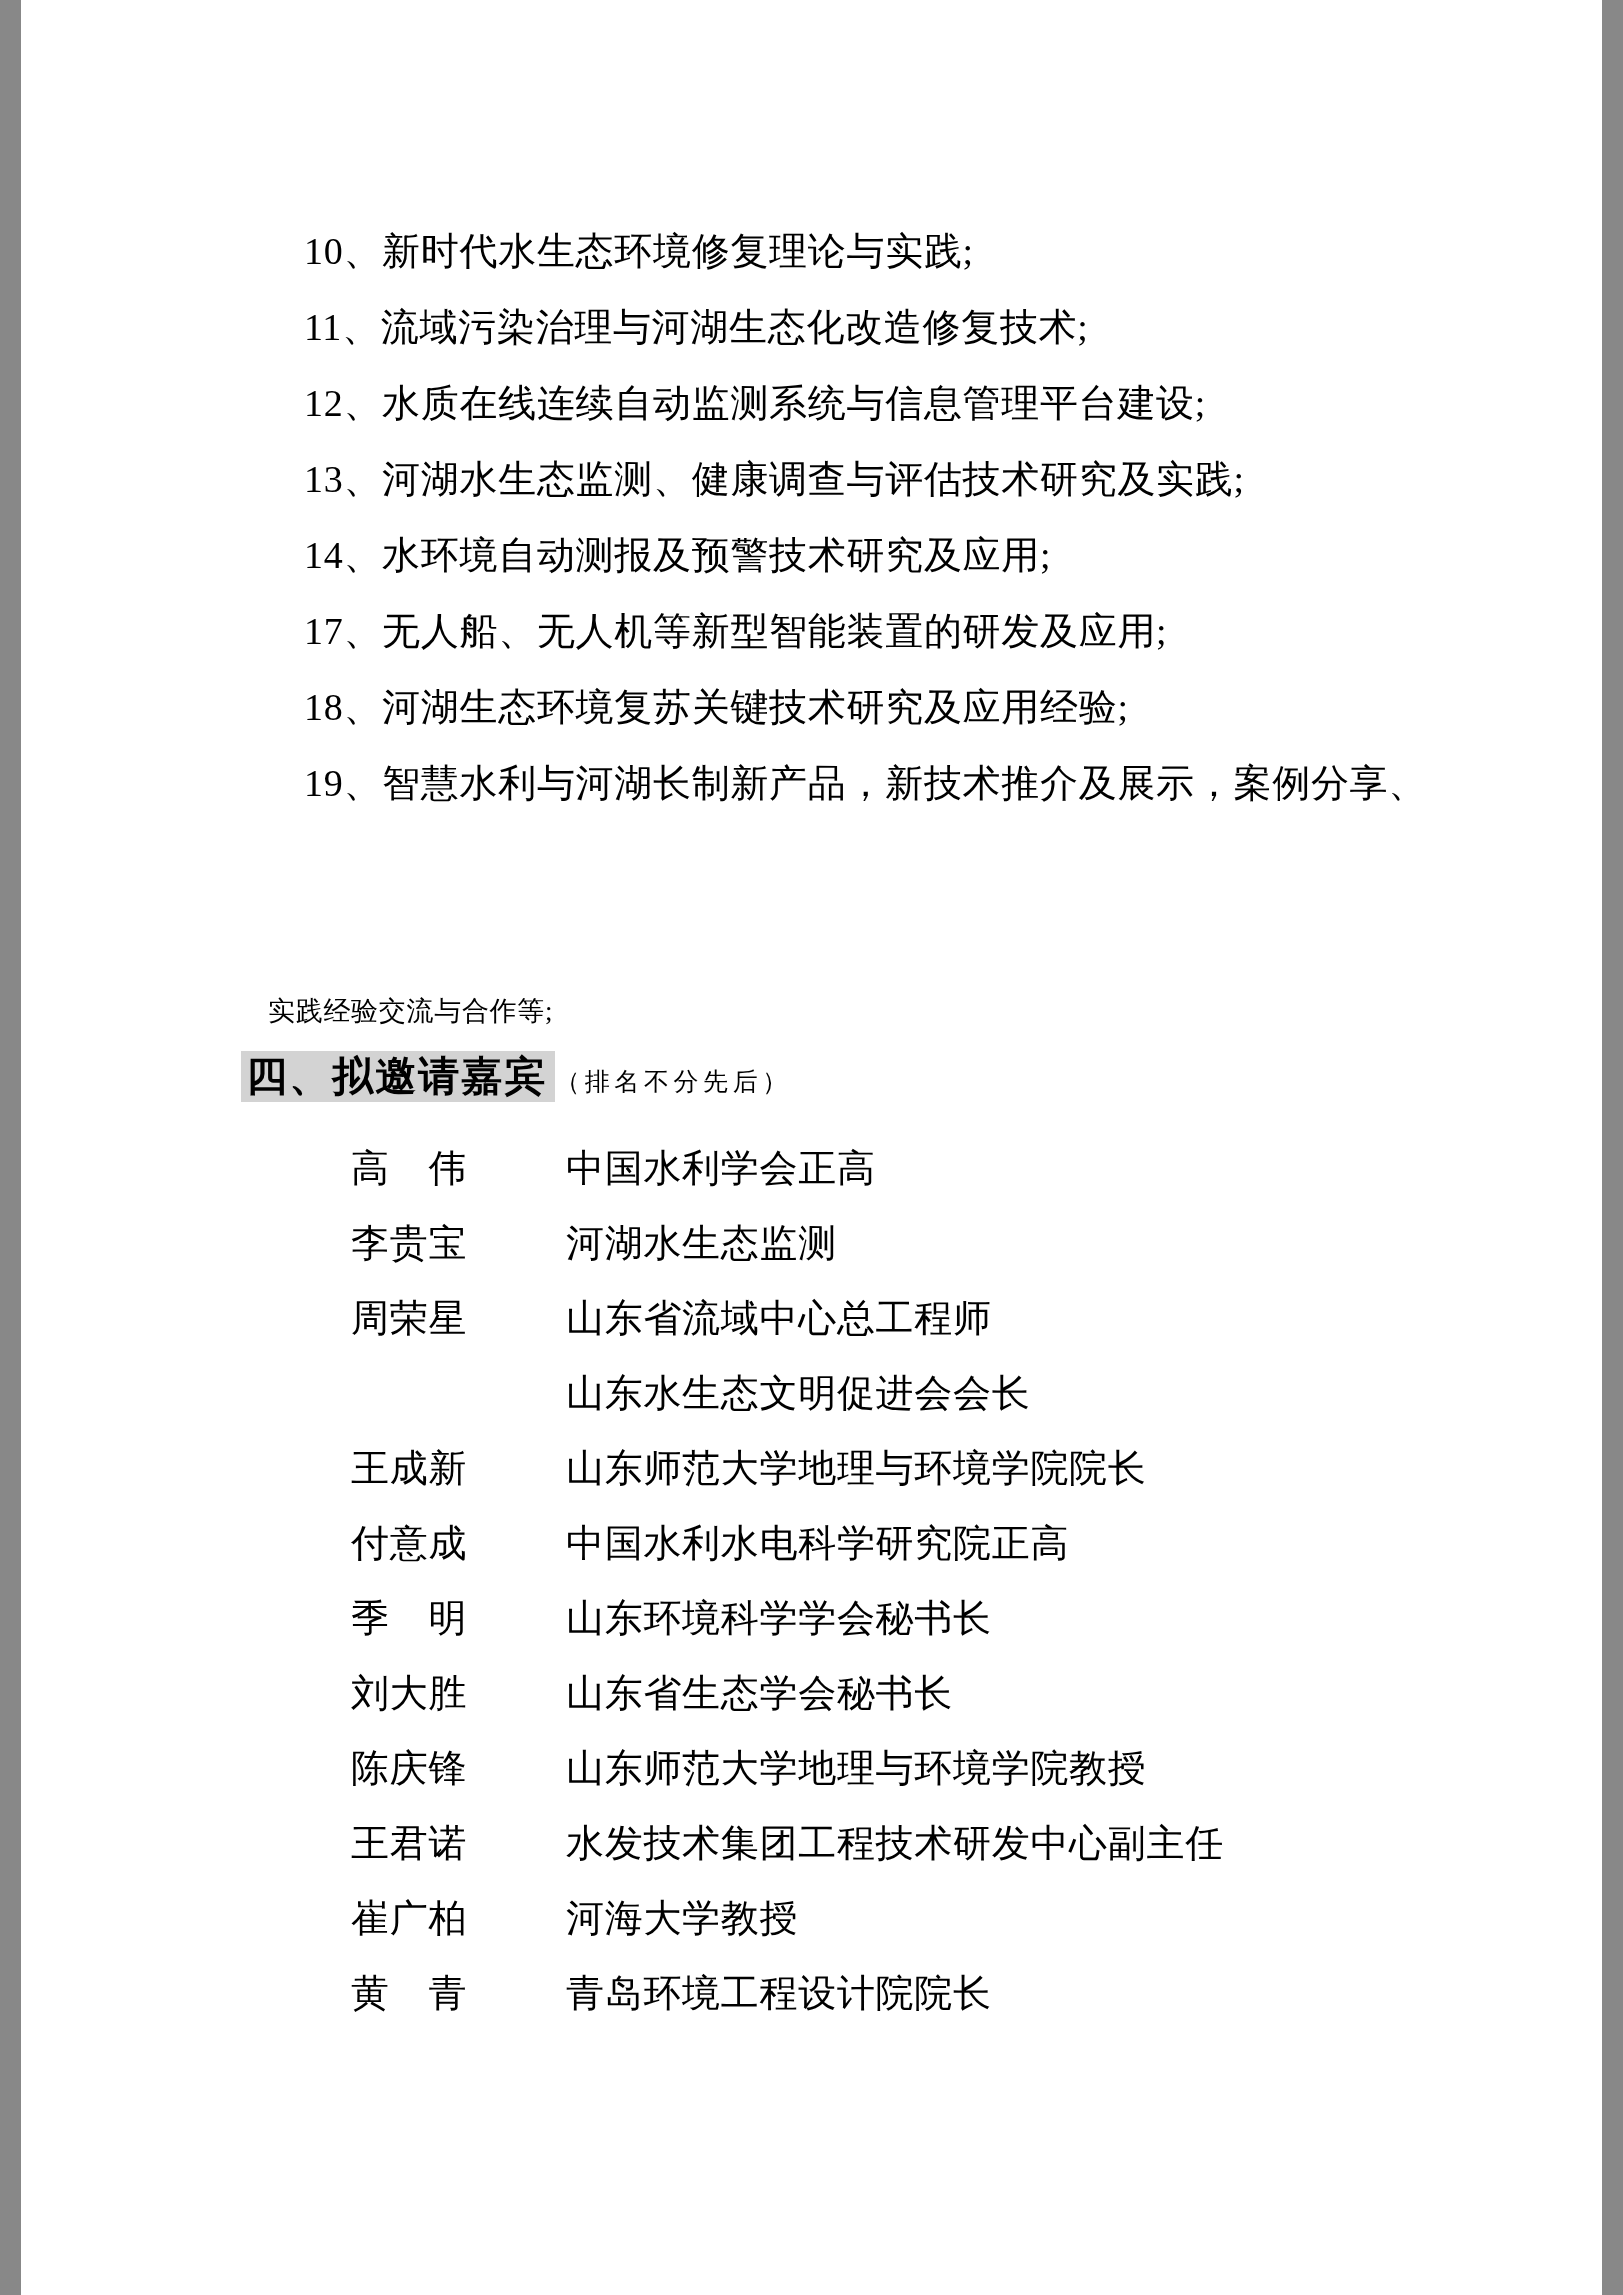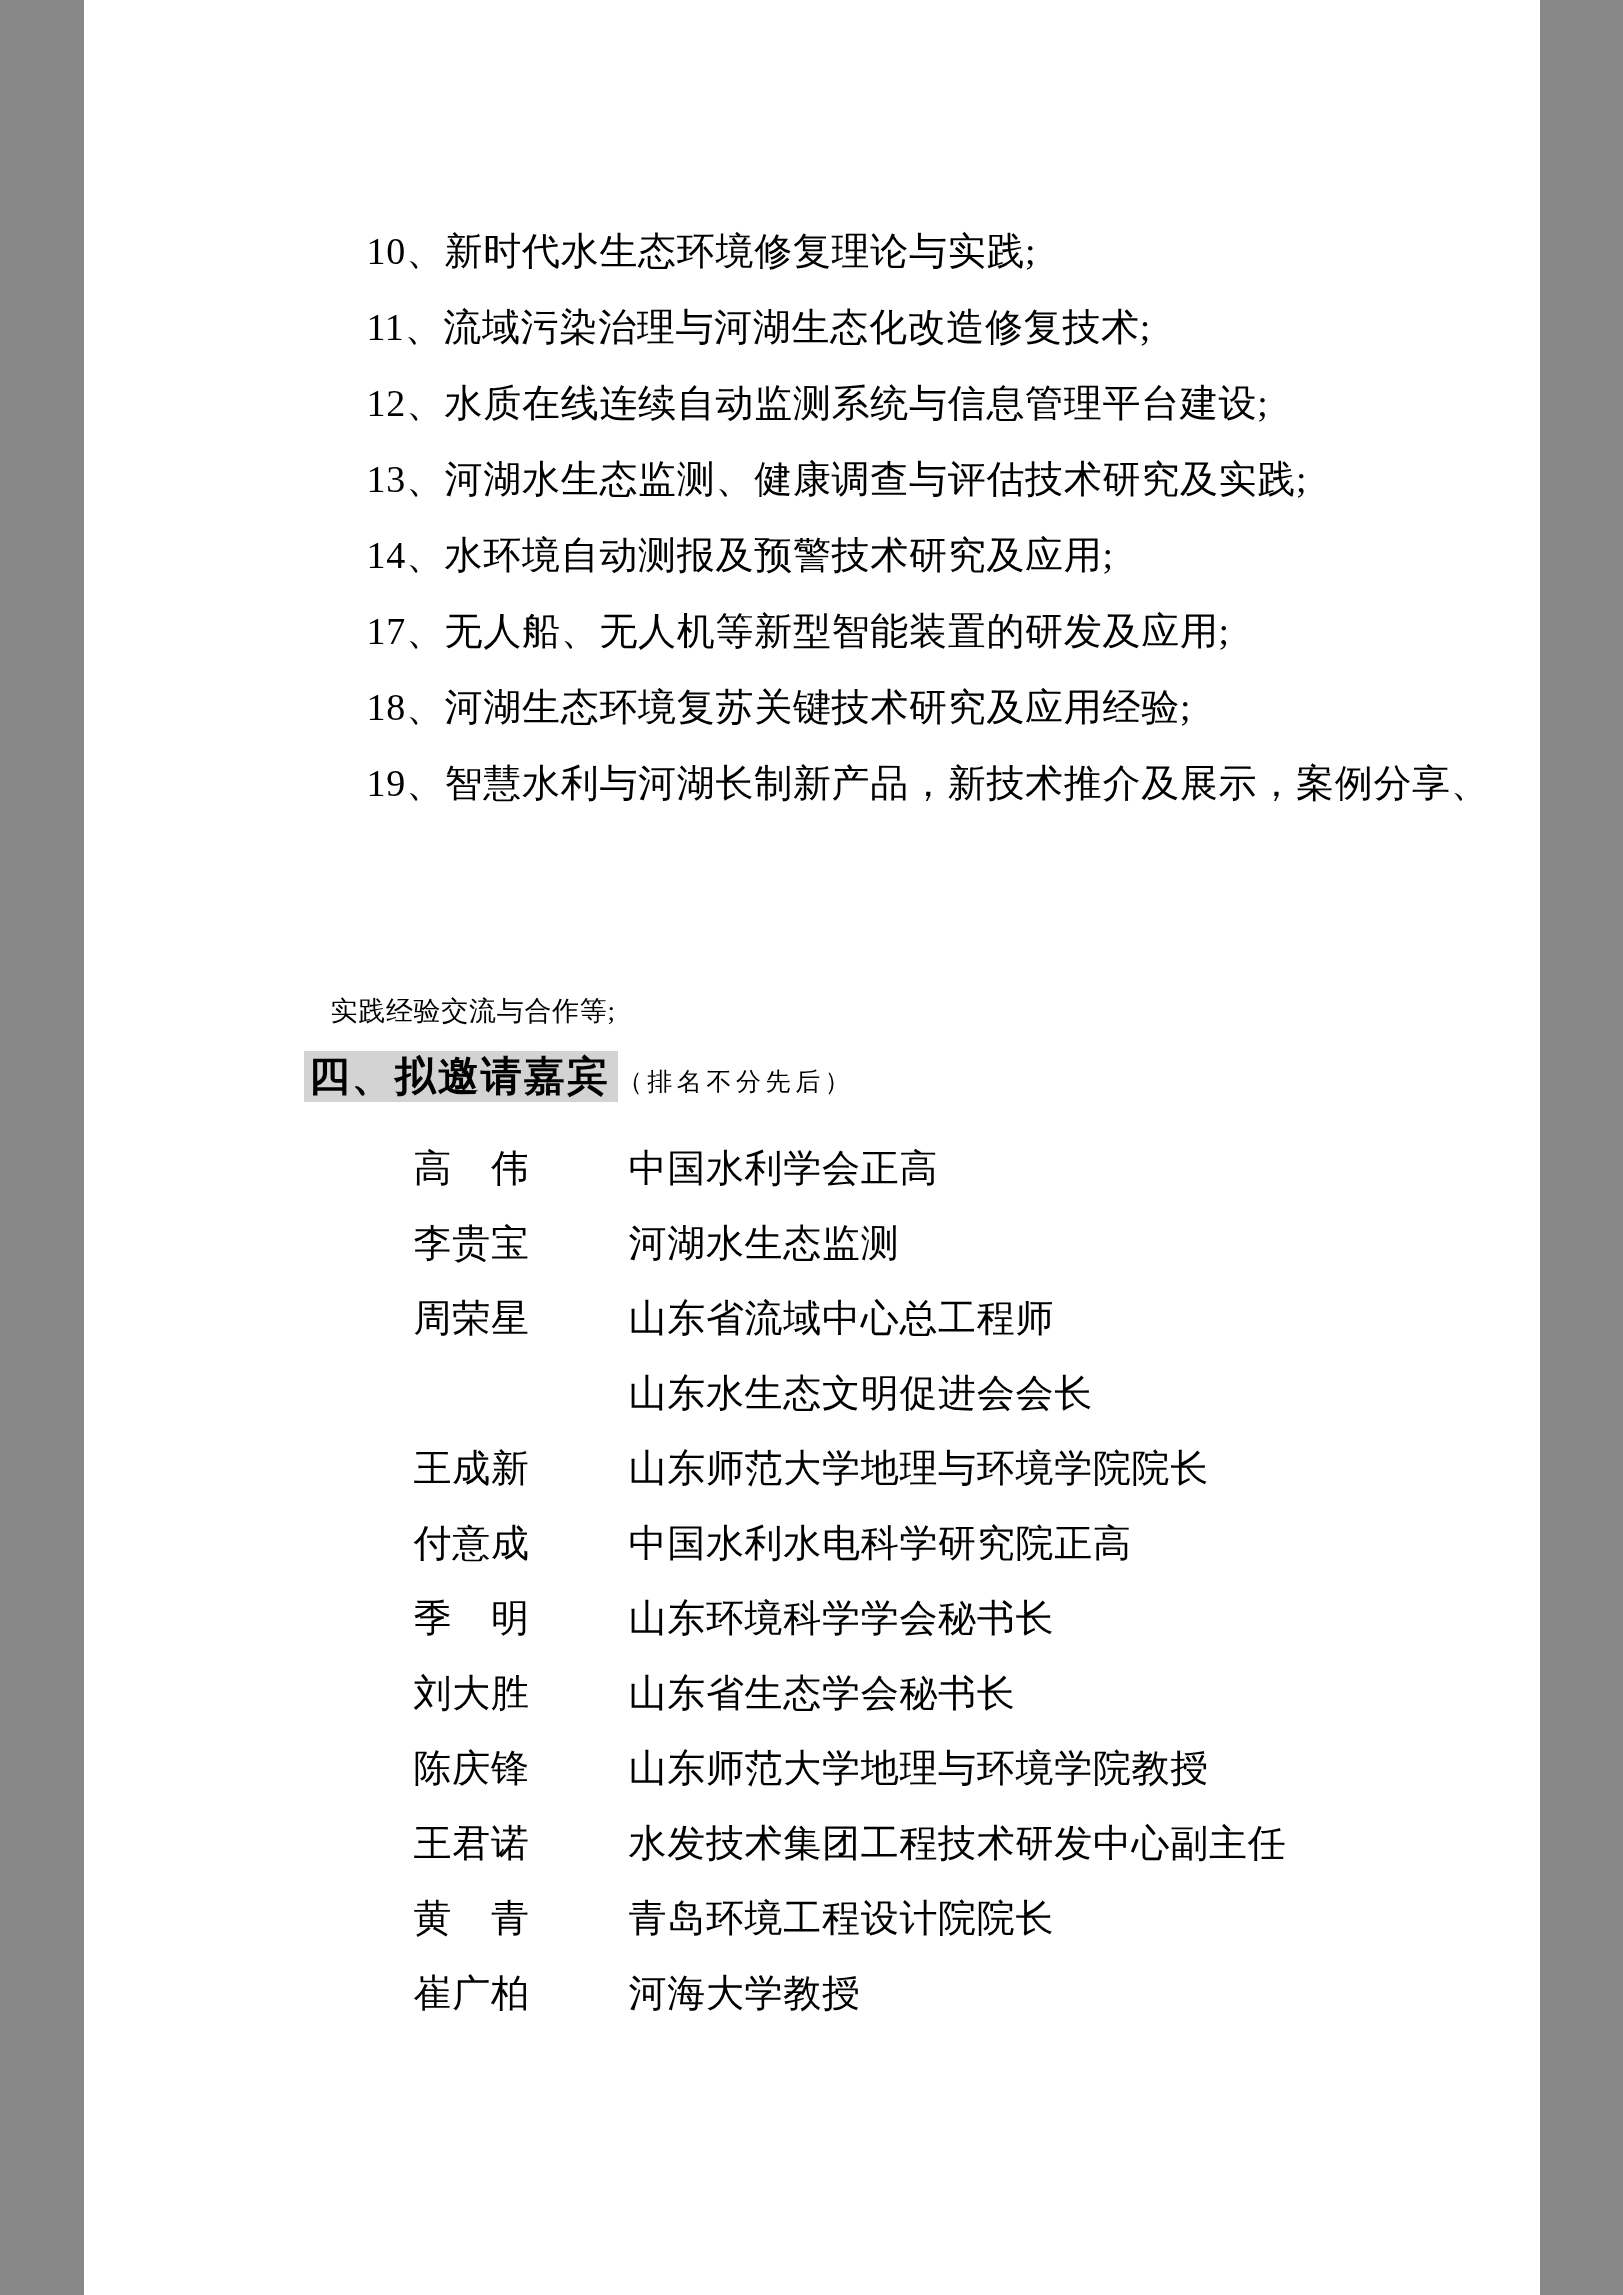--- a/index.html
+++ b/index.html
@@ -4,21 +4,21 @@
 <style>
   :root{
     --highlight:#d3d3d3;
     --text:#000000;
     --bg:#ffffff;
   }
   *{margin:0;padding:0;box-sizing:border-box;}
   html,body{background:#888;}
   .page{
     position:relative;
-    width:1456px;
+    width:1581px;
     height:2295px;
     margin:0 auto;
     background:var(--bg);
     color:var(--text);
     font-family:"Liberation Serif","DejaVu Serif",serif;
     overflow:hidden;
   }
   
   .topics{
     position:absolute;
@@ -142,19 +142,19 @@
       <div class="guest-row"><span class="guest-name">付意成</span><span class="guest-title">中国水利水电科学研究院正高</span></div>
 
       <div class="guest-row"><span class="guest-name">季　明</span><span class="guest-title">山东环境科学学会秘书长</span></div>
 
       <div class="guest-row"><span class="guest-name">刘大胜</span><span class="guest-title">山东省生态学会秘书长</span></div>
 
       <div class="guest-row"><span class="guest-name">陈庆锋</span><span class="guest-title">山东师范大学地理与环境学院教授</span></div>
 
       <div class="guest-row"><span class="guest-name">王君诺</span><span class="guest-title">水发技术集团工程技术研发中心副主任</span></div>
 
+      <div class="guest-row"><span class="guest-name">崔广柏</span><span class="guest-title">河海大学教授</span></div>
+
       <div class="guest-row"><span class="guest-name">黄　青</span><span class="guest-title">青岛环境工程设计院院长</span></div>
-
-      <div class="guest-row"><span class="guest-name">崔广柏</span><span class="guest-title">河海大学教授</span></div>
     </div>
 
 </div>
 
 
 </body></html>

